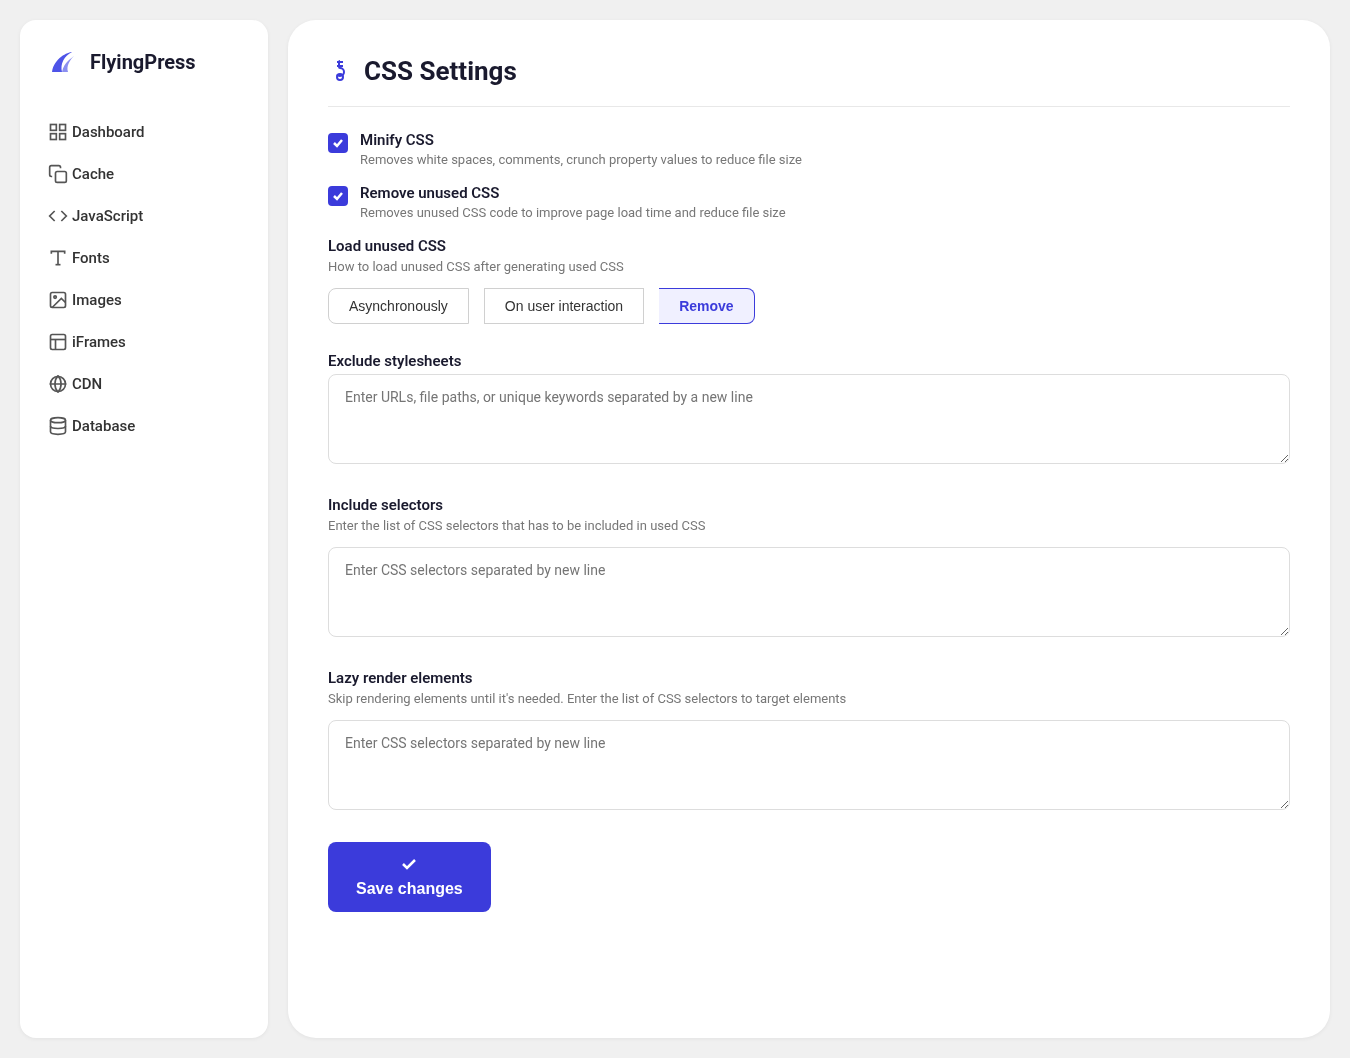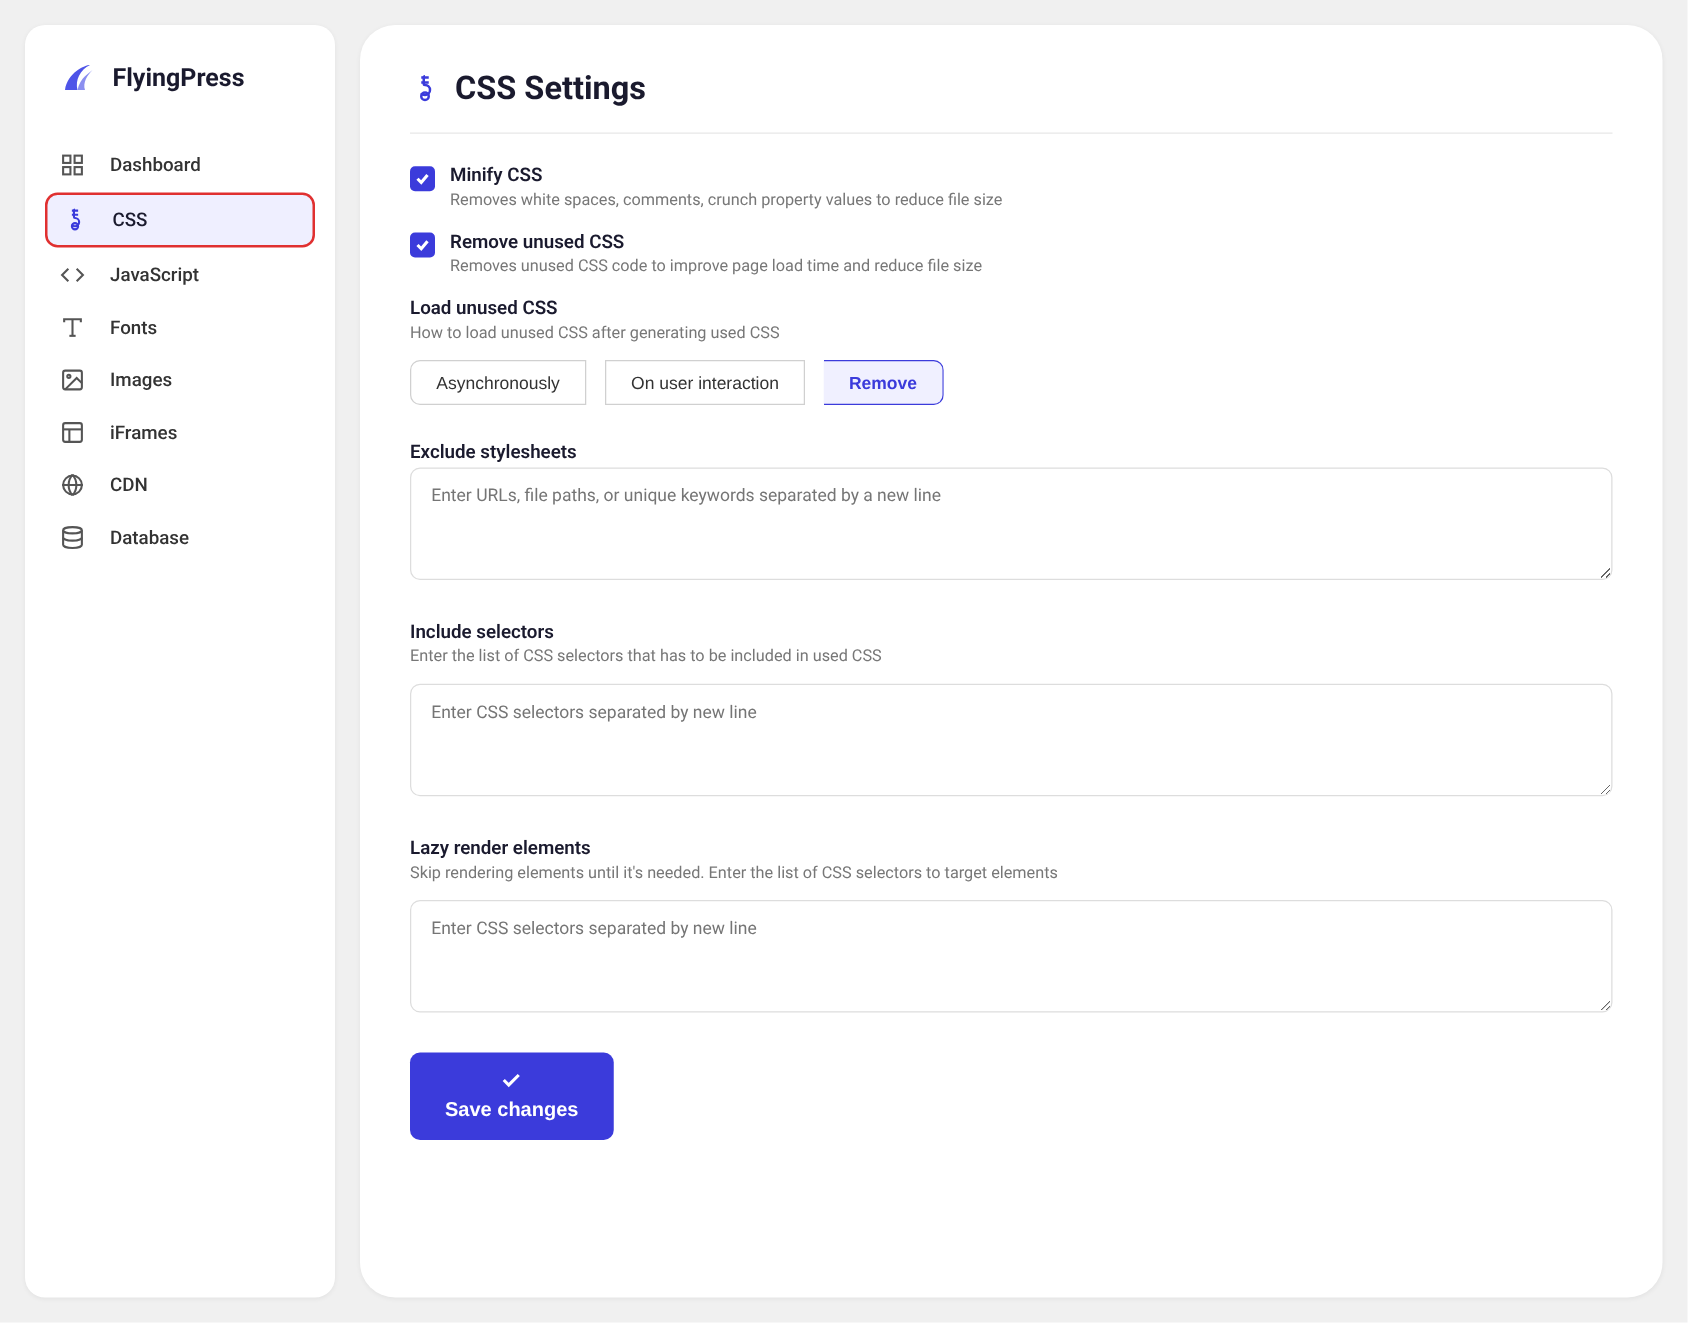--- a/index.html
+++ b/index.html
@@ -34,21 +34,21 @@
       height: 36px;
     }
     .logo-text {
       font-size: 20px;
       font-weight: 700;
       color: #1a1a2e;
     }
     .nav-item {
       display: flex;
       align-items: center;
-      gap: 20px;
+      gap: 4px;
       padding: 10px 12px;
       border-radius: 10px;
       cursor: pointer;
       color: #333;
       font-size: 15px;
       font-weight: 500;
       margin-bottom: 2px;
       transition: background 0.15s;
     }
     .nav-item.active {
@@ -230,29 +230,28 @@
   <div class="nav-item">
     <svg class="nav-icon" viewBox="0 0 24 24" fill="none" stroke="currentColor" stroke-width="2">
       <rect x="3" y="3" width="7" height="7"></rect>
         <rect x="14" y="3" width="7" height="7"></rect>
       <rect x="3" y="14" width="7" height="7"></rect>
         <rect x="14" y="14" width="7" height="7"></rect>
     </svg>
     <span>Dashboard</span>
   </div>
 
-
-  <div class="nav-item active">
-    <svg class="nav-icon" viewBox="0 0 24 24" fill="none" stroke="currentColor" stroke-width="2">
-      <path d="M12 2a1 1 0 00-1 1v6a1 1 0 001 1h0a4 4 0 010 8c-1.5 0-2.5-.5-3-1.5"></path>
-      <path d="M9 3h6M9 7h6"></path>
-      <circle cx="12" cy="18" r="3"></circle>
-    </svg>
-    <span>CSS</span>
-  </div>
+  <div class="nav-item">
+    <svg class="nav-icon" viewBox="0 0 24 24" fill="none" stroke="currentColor" stroke-width="2">
+      <rect x="9" y="9" width="13" height="13" rx="2"></rect>
+        <path d="M5 15H4a2 2 0 01-2-2V4a2 2 0 012-2h9a2 2 0 012 2v1"></path>
+    </svg>
+    <span>Cache</span>
+  </div>
+
 
   <div class="nav-item">
     <svg class="nav-icon" viewBox="0 0 24 24" fill="none" stroke="currentColor" stroke-width="2">
       <polyline points="16 18 22 12 16 6"></polyline>
         <polyline points="8 6 2 12 8 18"></polyline>
     </svg>
     <span>JavaScript</span>
   </div>
 
   <div class="nav-item">

